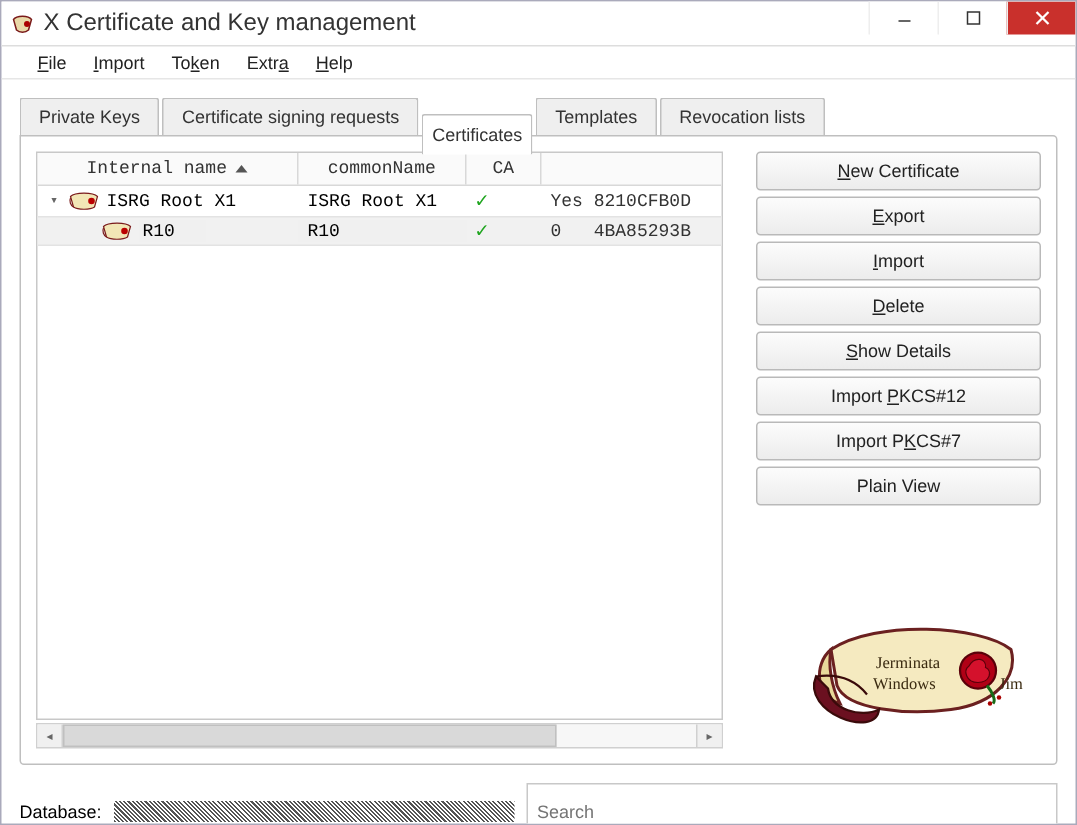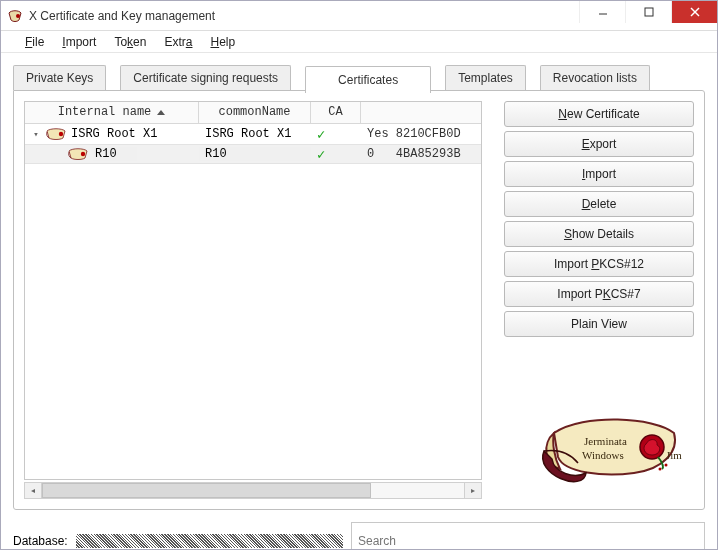--- a/index.html
+++ b/index.html
@@ -20,21 +20,21 @@
     align-items: center;
     border-bottom: 1px solid #ddd;
     position: relative;
   }
   .titlebar .appicon {
     width: 16px; height: 16px;
     margin: 0 6px;
   }
   .titlebar .title {
     color: #333;
-    font-size: 12px;
+    font-size: 16px;
   }
   .winbtns {
     position: absolute;
     right: 0; top: 0;
     height: 22px;
     display: flex;
   }
   .winbtn {
     width: 46px; height: 22px;
     display: flex; align-items: center; justify-content: center;
@@ -59,39 +59,39 @@
     padding: 2px 8px;
     color: #222;
   }
   .menuitem .mn { text-decoration: underline; }
   .content {
     padding: 10px 12px 8px 12px;
   }
   .tabs {
     display: flex;
     align-items: flex-end;
-    gap: 12px;
+    gap: 0;
     position: relative;
     z-index: 2;
   }
   .tab {
     padding: 5px 12px;
     border: 1px solid #bfbfbf;
     border-bottom: none;
     background: #efefef;
     font-size: 12px;
     color: #333;
     border-radius: 2px 2px 0 0;
     margin-right: 2px;
   }
   .tab.active {
     background: #fff;
     position: relative;
-    top: 3px;
-    padding: 6px 32px;
+    top: 13px;
+    padding: 6px 6px;
   }
   .tabpanel {
     border: 1px solid #bfbfbf;
     border-radius: 0 3px 3px 3px;
     padding: 10px;
     position: relative;
     top: 0;
     display: flex;
     gap: 22px;
     height: 420px;

